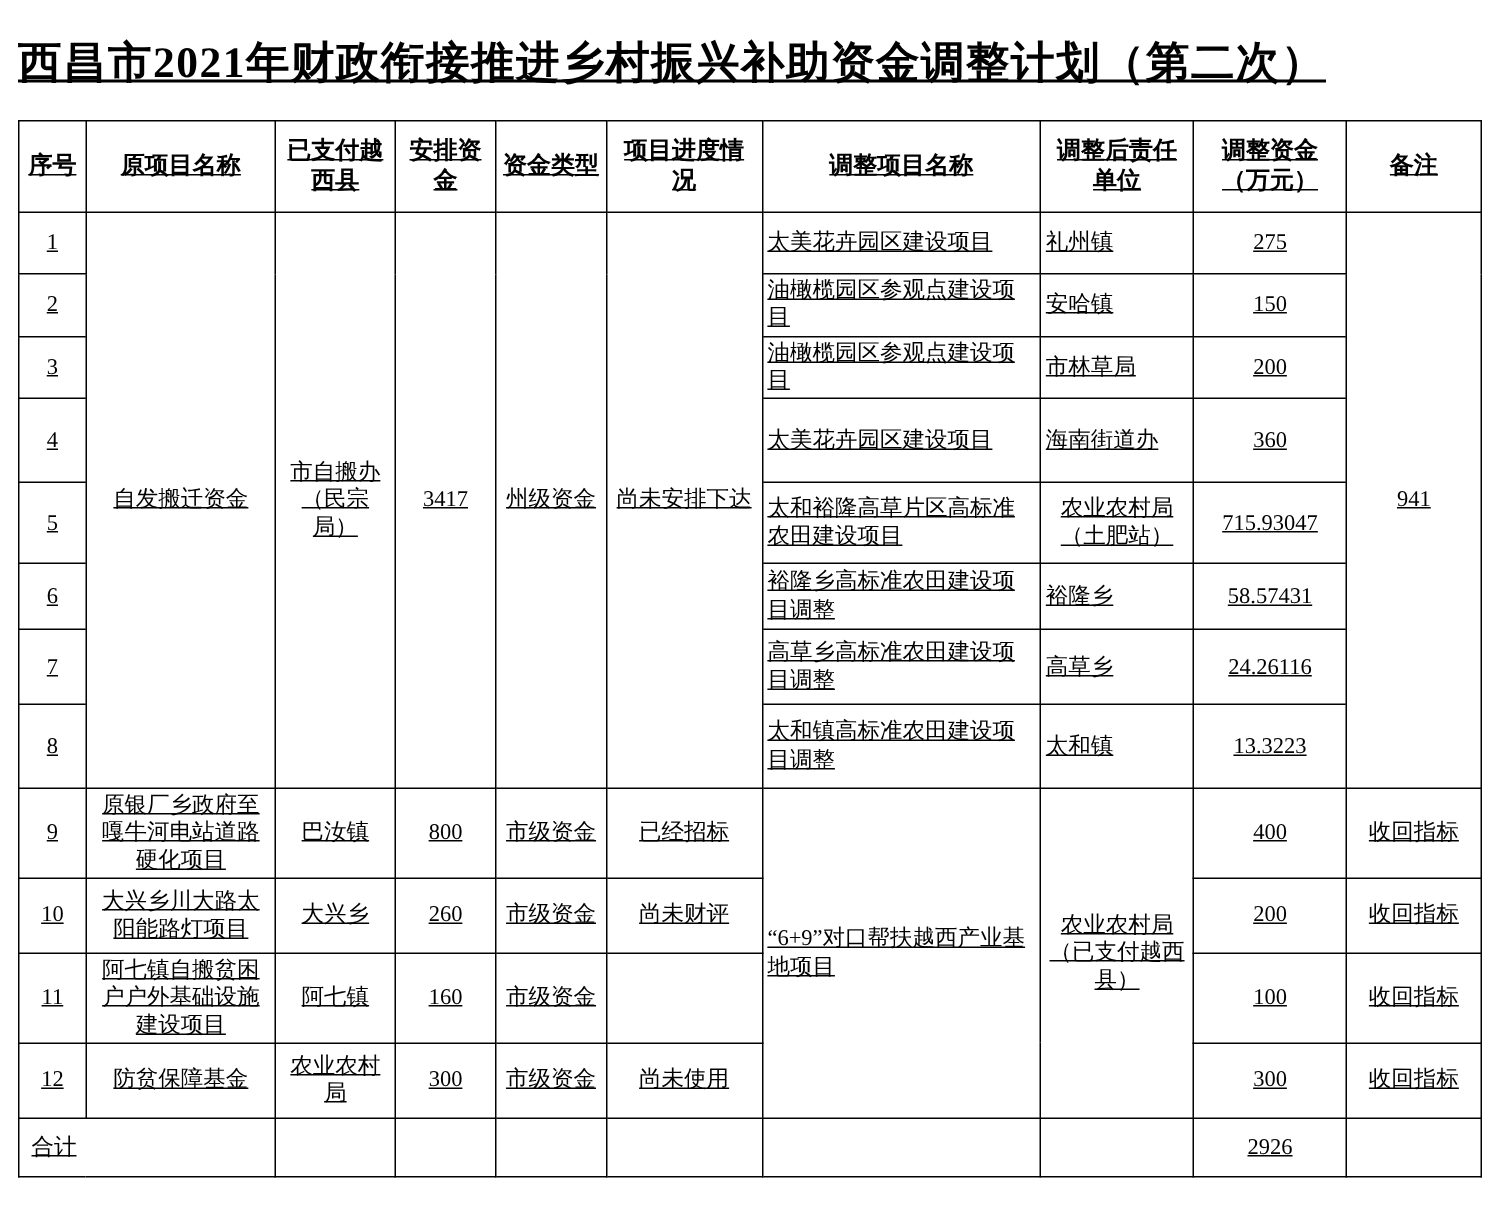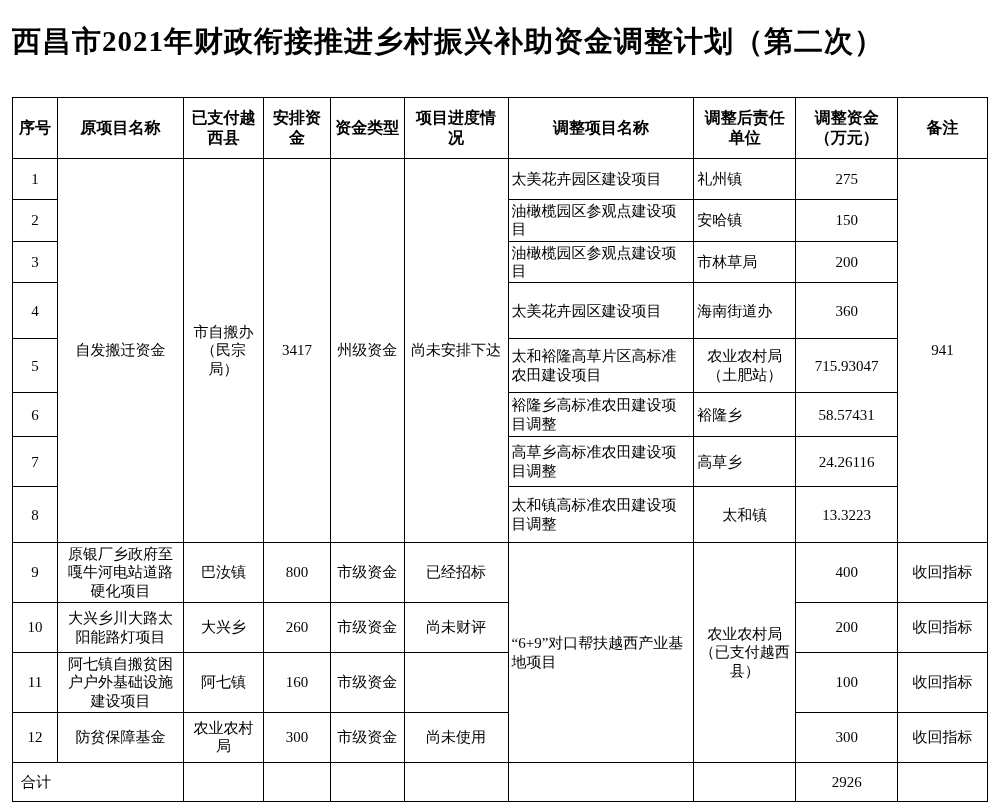--- a/index.html
+++ b/index.html
@@ -13,37 +13,38 @@
     font-family: "Liberation Serif", serif;
     color: #000000;
     overflow: hidden;
   }
   .page {
     width: 856px;
     height: 810px;
     position: relative;
     box-sizing: border-box;
     padding: 0 12px;
+    text-decoration: underline;
   }
   .doc-title {
     text-align: center;
     font-family: "Liberation Serif", serif;
     font-weight: bold;
     font-size: 29px;
     letter-spacing: 1px;
     padding-top: 22px;
     padding-bottom: 18px;
     color: #000;
     white-space: nowrap;
   }
   table.main {
     border-collapse: collapse;
     width: 976px;
     table-layout: fixed;
-    margin: 17px auto;
+    margin: 0 auto;
   }
   table.main td, table.main th {
     border: 1px solid #000000;
     font-weight: normal;
     font-size: 15px;
     font-family: "Liberation Serif", serif;
     text-align: center;
     vertical-align: middle;
     padding: 2px 3px;
     line-height: 1.22;
@@ -149,21 +150,21 @@
       <tr style="height:50px">
         <td>7</td>
         <td class="left-pad" style="text-align:left">高草乡高标准农田建设项目调整</td>
         <td class="left-pad" style="text-align:left">高草乡</td>
         <td>24.26116</td>
       </tr>
 
       <tr style="height:56px">
         <td>8</td>
         <td class="left-pad" style="text-align:left">太和镇高标准农田建设项目调整</td>
-        <td class="left-pad" style="text-align:center">太和镇</td>
+        <td class="left-pad" style="text-align:left">太和镇</td>
         <td>13.3223</td>
       </tr>
 
       <tr style="height:58px">
         <td>9</td>
         <td>原银厂乡政府至嘎牛河电站道路硬化项目</td>
         <td>巴汝镇</td>
         <td>800</td>
         <td>市级资金</td>
         <td>已经招标</td>

